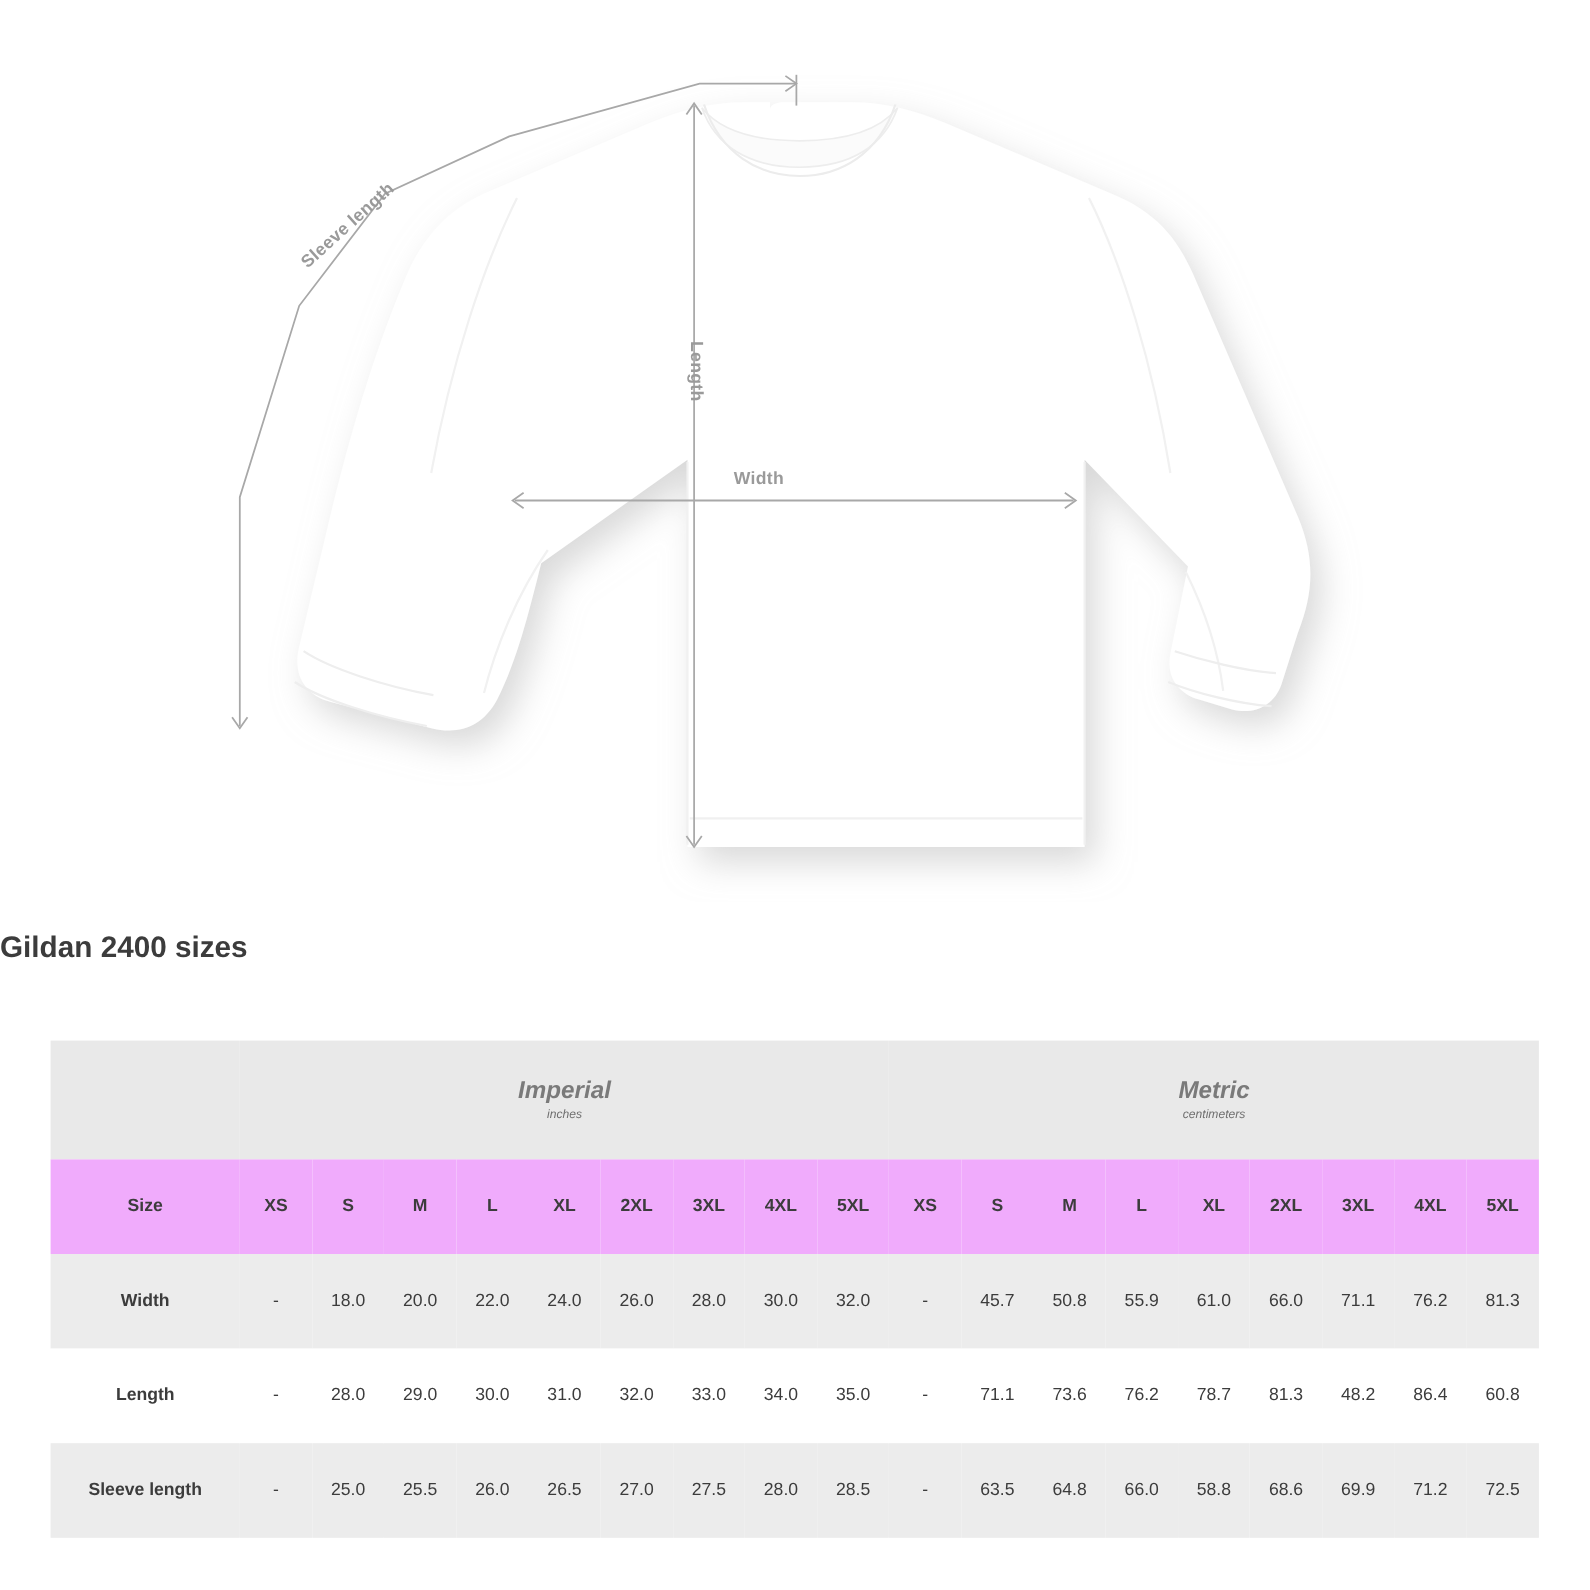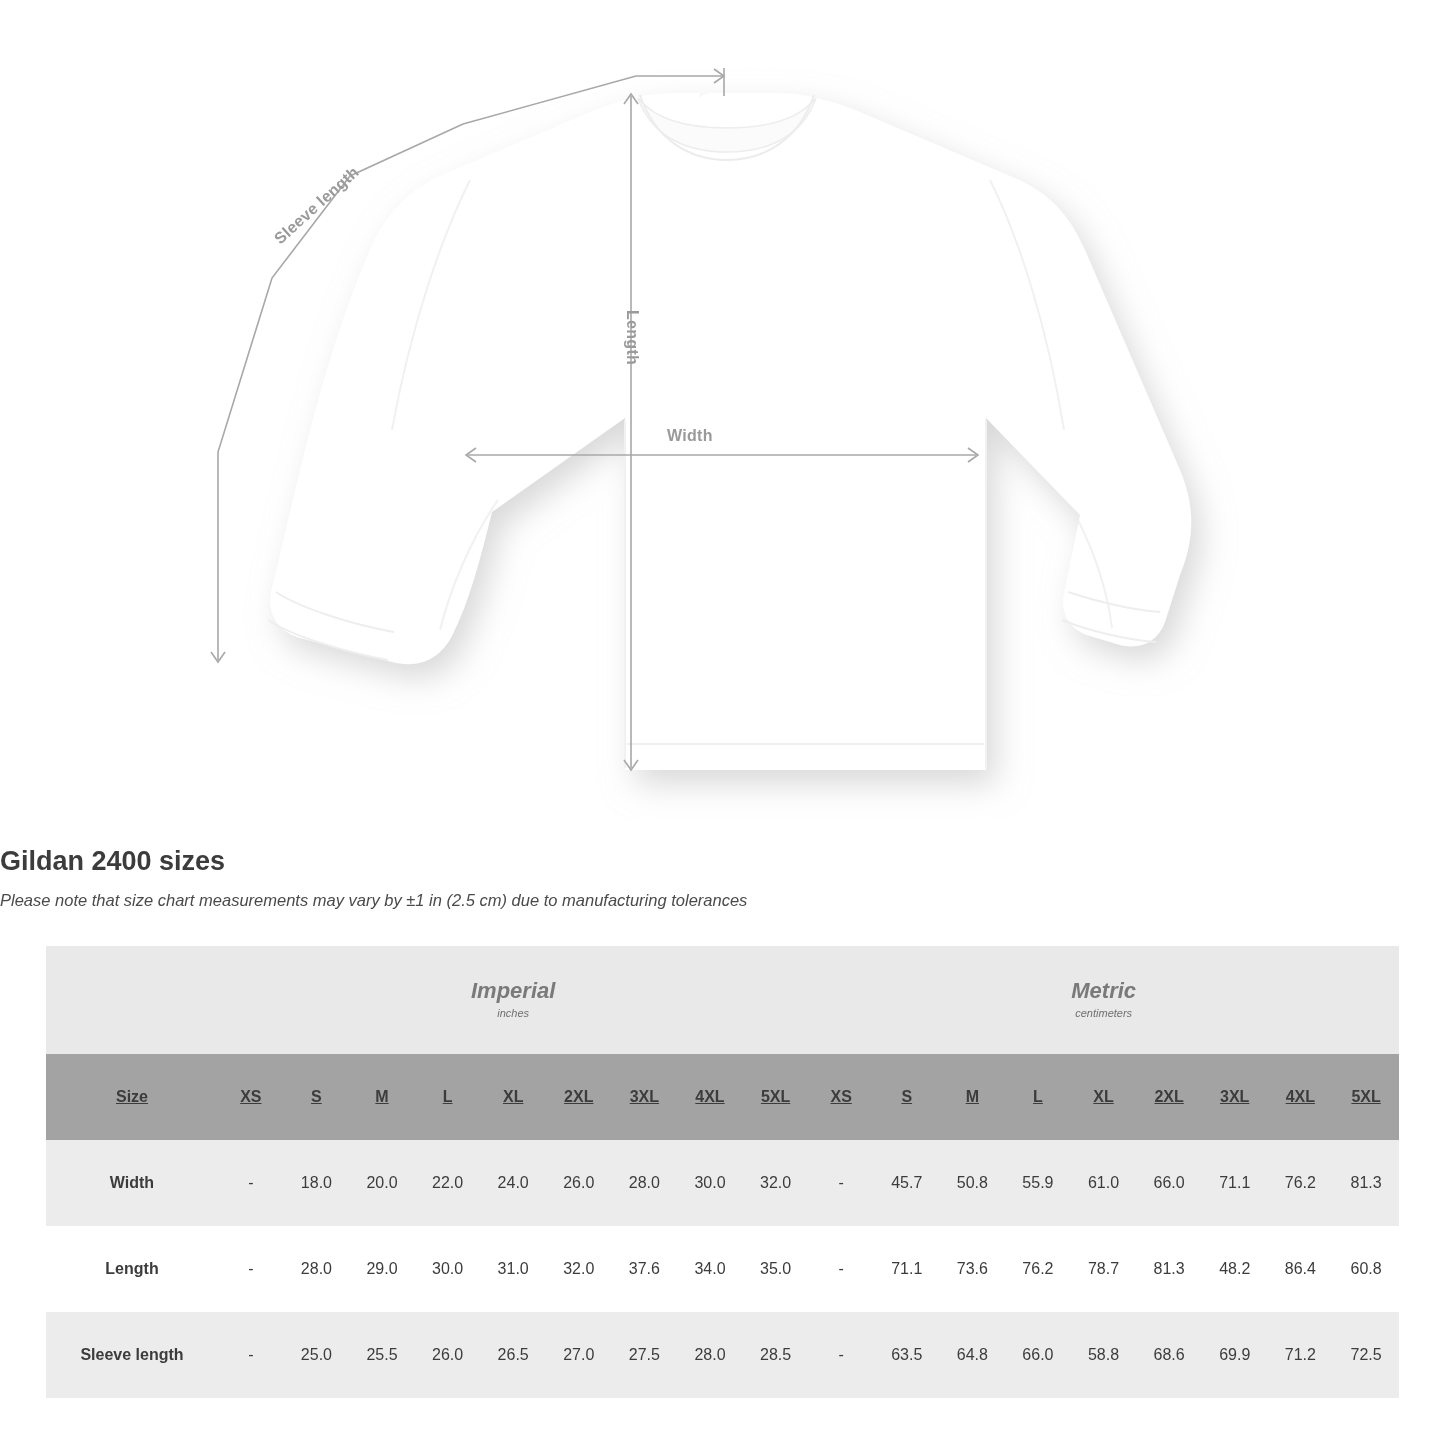--- a/index.html
+++ b/index.html
@@ -103,25 +103,24 @@
     color: #7a7a7a;
     line-height: 1.25;
   }
   .unit-sub {
     font-size: 11px;
     font-style: italic;
     color: #6f6f6f;
     line-height: 1.6;
   }
   .head-row td {
-    background: #a3a3a3;
+    background: #f0abfc;
     height: 84px;
     font-weight: bold;
     font-size: 16.5px;
-    text-decoration: underline;
   }
   .row-shaded td { background: #ececec; height: 84px; }
   .row-plain td  { background: #ffffff; height: 84px; }
   .rowhead {
     font-weight: bold;
     font-size: 16.5px;
   }
   .firstcol { width: 172px; }
   .datacol  { width: 65.6px; }
 </style>
@@ -209,21 +208,20 @@
       </g>
     </svg>
 
     <div class="dim-label" id="label-width">Width</div>
     <div class="dim-label" id="label-length">Length</div>
     <div class="dim-label" id="label-sleeve">Sleeve length</div>
   </div>
 
   <div class="title-block">
     <h1 class="chart-title">Gildan 2400 sizes</h1>
-    <p class="chart-note">Please note that size chart measurements may vary by ±1 in (2.5 cm) due to manufacturing tolerances</p>
   </div>
 
   <div class="table-wrap">
     <table class="size-table">
       <colgroup>
         <col class="firstcol">
         <col class="datacol">
           <col class="datacol">
           <col class="datacol">
           <col class="datacol">
@@ -300,21 +298,21 @@
         </tr>
 
         <tr class="row-plain">
           <td class="rowhead">Length</td>
           <td>-</td>
           <td>28.0</td>
           <td>29.0</td>
           <td>30.0</td>
           <td>31.0</td>
           <td>32.0</td>
-          <td>37.6</td>
+          <td>33.0</td>
           <td>34.0</td>
           <td>35.0</td>
           <td>-</td>
           <td>71.1</td>
           <td>73.6</td>
           <td>76.2</td>
           <td>78.7</td>
           <td>81.3</td>
           <td>48.2</td>
           <td>86.4</td>

